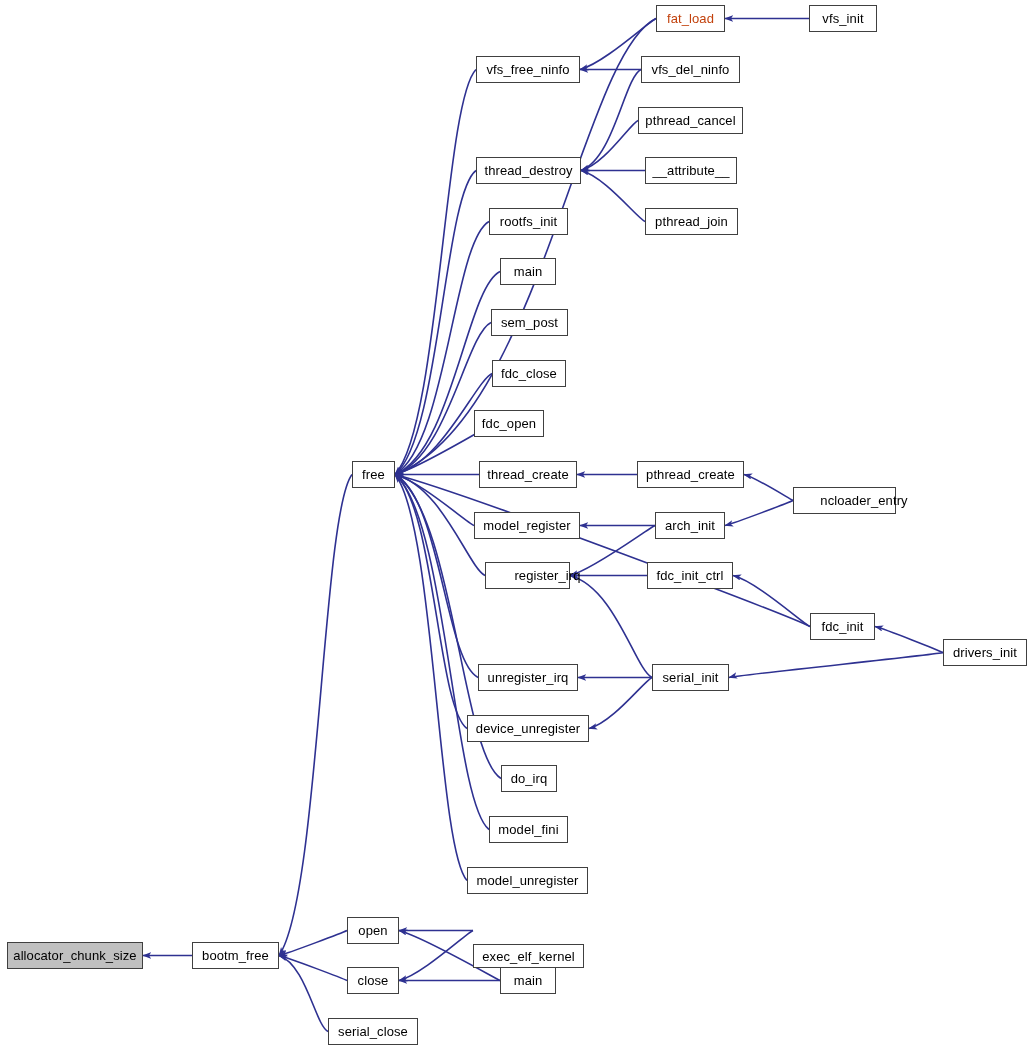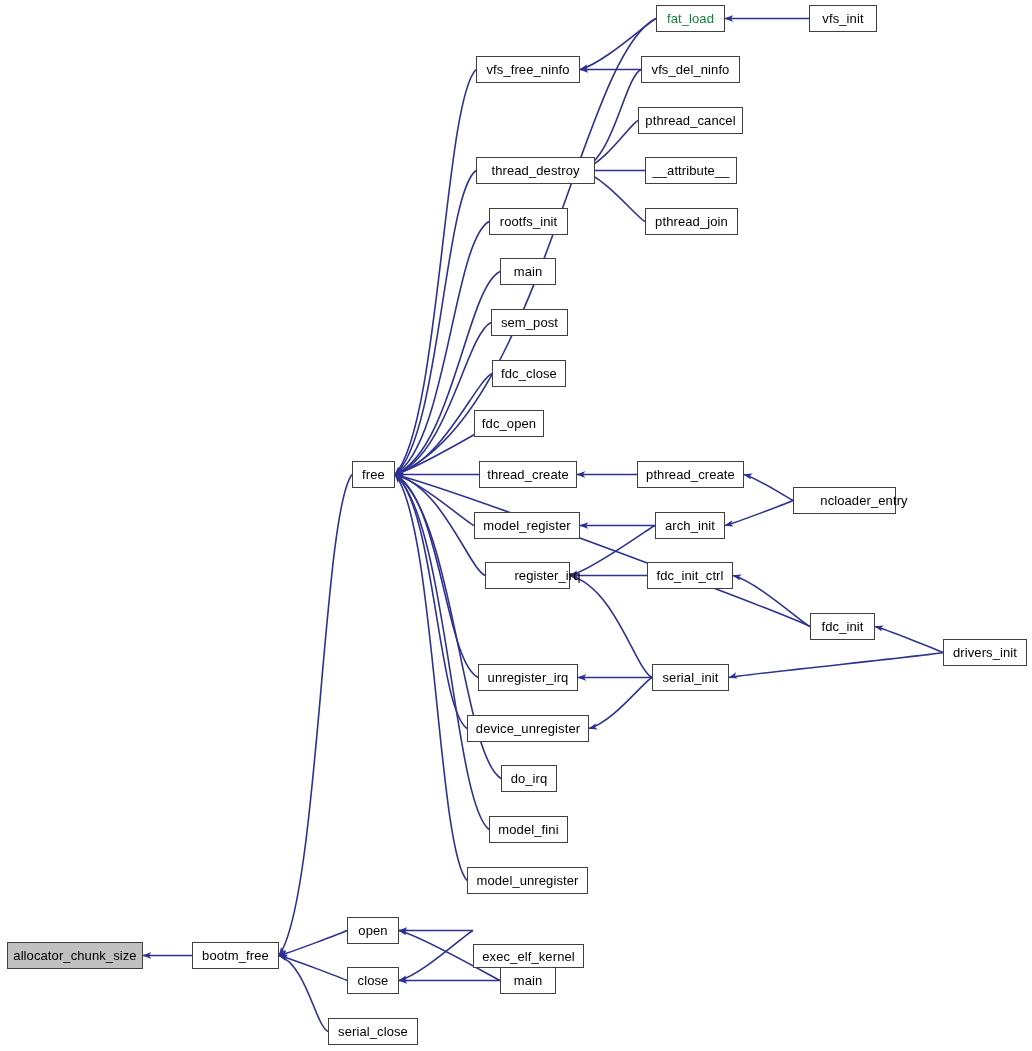--- a/index.html
+++ b/index.html
@@ -103,36 +103,36 @@
   <div id="node-layer">
       <div class="node highlight" style="left: 7px; top: 942px; width: 136px; height: 27px; border-color: rgb(64, 64, 64); background: rgb(192, 192, 192); color: rgb(0, 0, 0);">
         <span>allocator_chunk_size</span>
       </div>
       <div class="node" style="left: 192px; top: 942px; width: 87px; height: 27px; border-color: rgb(64, 64, 64); background: rgb(255, 255, 255); color: rgb(0, 0, 0);">
         <span>bootm_free</span>
       </div>
       <div class="node" style="left: 352px; top: 461px; width: 43px; height: 27px; border-color: rgb(64, 64, 64); background: rgb(255, 255, 255); color: rgb(0, 0, 0);">
         <span>free</span>
       </div>
-      <div class="node" style="left: 656px; top: 5px; width: 69px; height: 27px; border-color: rgb(64, 64, 64); background: rgb(255, 255, 255); color: #15803d;">
+      <div class="node" style="left: 656px; top: 5px; width: 69px; height: 27px; border-color: rgb(64, 64, 64); background: rgb(255, 255, 255); color: #c2410c;">
         <span>fat_load</span>
       </div>
       <div class="node" style="left: 809px; top: 5px; width: 68px; height: 27px; border-color: rgb(64, 64, 64); background: rgb(255, 255, 255); color: rgb(0, 0, 0);">
         <span>vfs_init</span>
       </div>
       <div class="node" style="left: 476px; top: 56px; width: 104px; height: 27px; border-color: rgb(64, 64, 64); background: rgb(255, 255, 255); color: rgb(0, 0, 0);">
         <span>vfs_free_ninfo</span>
       </div>
       <div class="node" style="left: 641px; top: 56px; width: 99px; height: 27px; border-color: rgb(64, 64, 64); background: rgb(255, 255, 255); color: rgb(0, 0, 0);">
         <span>vfs_del_ninfo</span>
       </div>
       <div class="node" style="left: 638px; top: 107px; width: 105px; height: 27px; border-color: rgb(64, 64, 64); background: rgb(255, 255, 255); color: rgb(0, 0, 0);">
         <span>pthread_cancel</span>
       </div>
-      <div class="node" style="left: 476px; top: 157px; width: 119px; height: 27px; border-color: rgb(64, 64, 64); background: rgb(255, 255, 255); color: rgb(0, 0, 0);">
+      <div class="node" style="left: 476px; top: 157px; width: 105px; height: 27px; border-color: rgb(64, 64, 64); background: rgb(255, 255, 255); color: rgb(0, 0, 0);">
         <span>thread_destroy</span>
       </div>
       <div class="node" style="left: 645px; top: 157px; width: 92px; height: 27px; border-color: rgb(64, 64, 64); background: rgb(255, 255, 255); color: rgb(0, 0, 0);">
         <span>__attribute__</span>
       </div>
       <div class="node" style="left: 489px; top: 208px; width: 79px; height: 27px; border-color: rgb(64, 64, 64); background: rgb(255, 255, 255); color: rgb(0, 0, 0);">
         <span>rootfs_init</span>
       </div>
       <div class="node" style="left: 645px; top: 208px; width: 93px; height: 27px; border-color: rgb(64, 64, 64); background: rgb(255, 255, 255); color: rgb(0, 0, 0);">
         <span>pthread_join</span>

